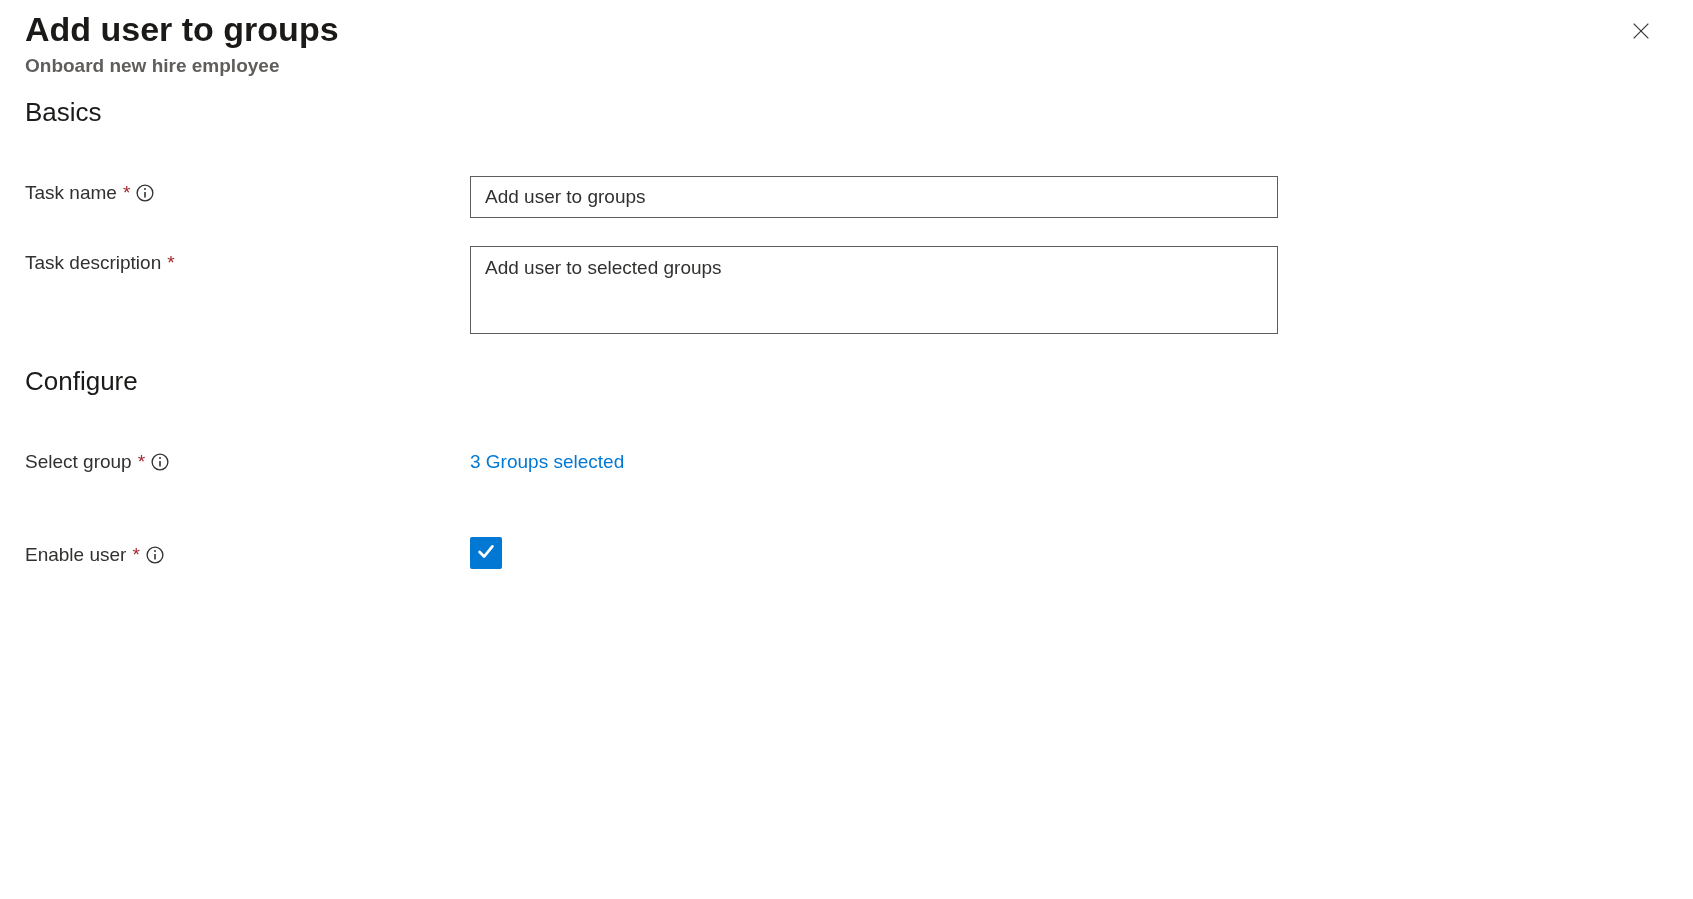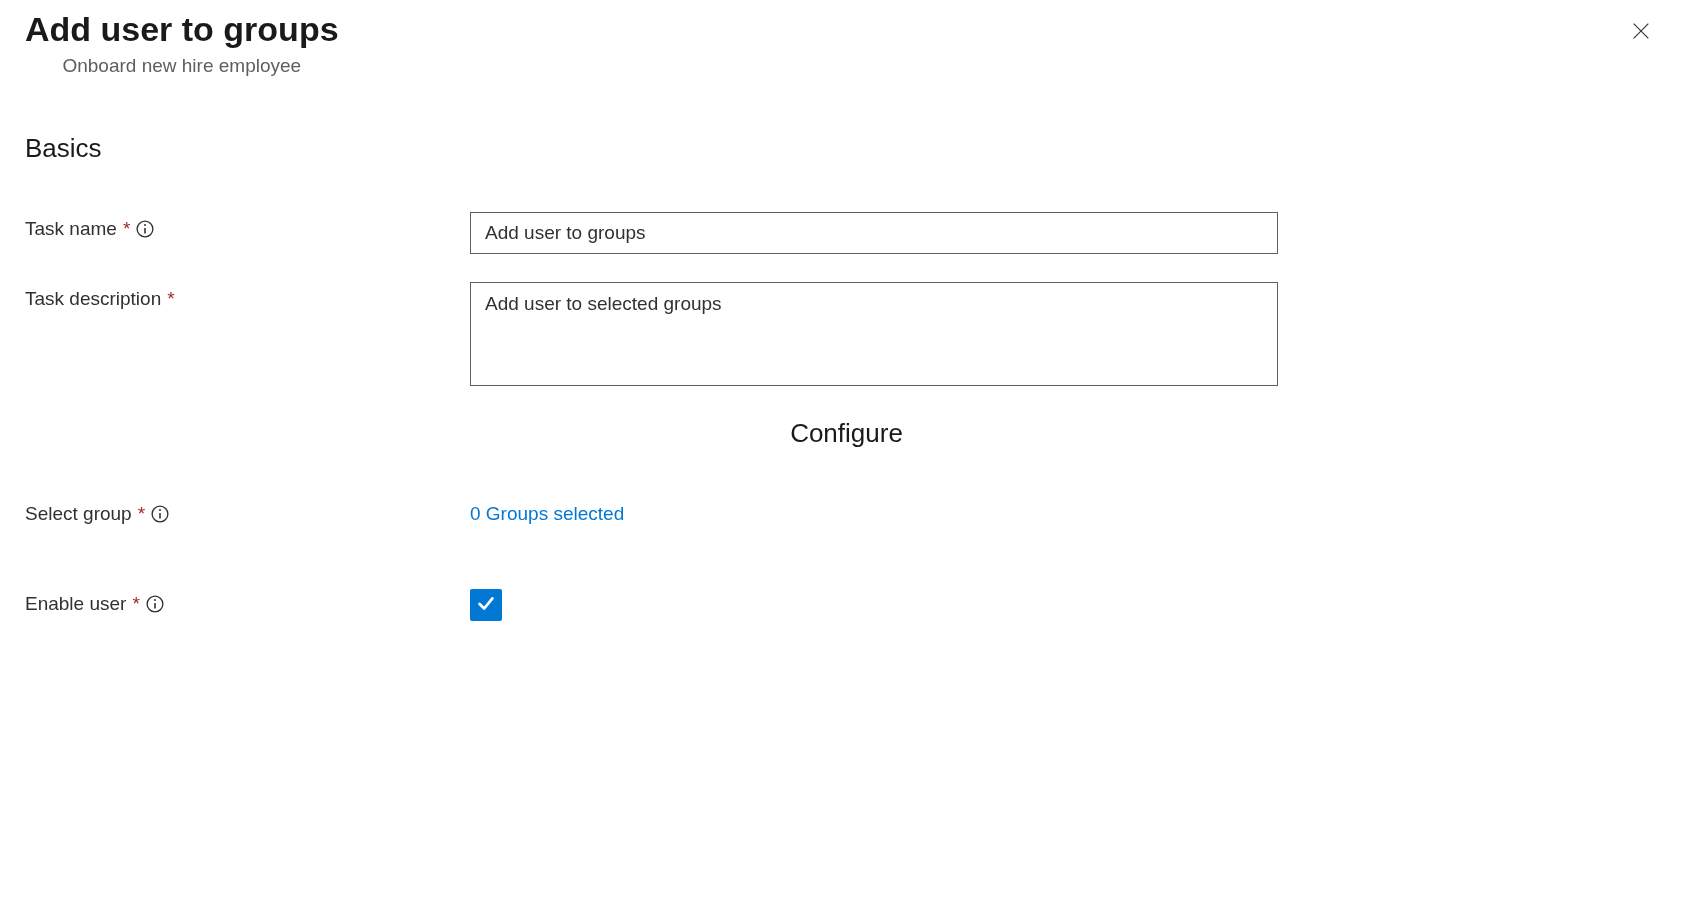--- a/index.html
+++ b/index.html
@@ -20,23 +20,22 @@
     }
     .page-title {
       font-size: 34px;
       font-weight: 600;
       color: #1b1a19;
       margin-bottom: 6px;
     }
     .page-subtitle {
       font-size: 19px;
       color: #605e5c;
-      font-weight: 400;
-      margin-bottom: 56px;
-      text-align: center;
+      font-weight: 700;
+      margin-bottom: 20px;
     }
     .close-btn {
       background: none;
       border: none;
       cursor: pointer;
       padding: 6px;
       color: #323130;
       margin-top: 4px;
       margin-right: 10px;
     }
@@ -88,33 +87,32 @@
       padding: 6px 14px;
       font-size: 19px;
       font-family: inherit;
       border: 1px solid #605e5c;
       background: #ffffff;
       color: #323130;
       outline: none;
     }
     .textarea-input {
       width: 100%;
-      height: 104px;
+      height: 88px;
       padding: 10px 14px;
       font-size: 19px;
       font-family: inherit;
       border: 1px solid #605e5c;
       background: #ffffff;
       color: #323130;
       outline: none;
       resize: none;
     }
     .section-spacer {
       margin-top: 12px;
-      text-align: center;
     }
     .link-text {
       color: #0078d4;
       font-size: 19px;
       cursor: pointer;
       padding-top: 6px;
       display: inline-block;
     }
     .checkbox {
       width: 32px;
@@ -127,20 +125,21 @@
       cursor: pointer;
       border-radius: 2px;
       margin-top: 2px;
     }
     .checkbox svg {
       width: 22px;
       height: 22px;
     }
     .configure-section .form-row {
       margin-bottom: 62px;
+      align-items: center;
     }
   </style>
 </head>
 <body>
 
 <div class="header-row">
   <div>
     <h1 class="page-title">Add user to groups</h1>
     <div class="page-subtitle">Onboard new hire employee</div>
   </div>
@@ -192,21 +191,21 @@
       <span class="required">*</span>
       <span class="info-icon">
         <svg viewBox="0 0 16 16" fill="none">
           <circle cx="8" cy="8" r="7" stroke="#323130" stroke-width="1.2"></circle>
           <circle cx="8" cy="4.5" r="0.9" fill="#323130"></circle>
           <line x1="8" y1="7" x2="8" y2="12" stroke="#323130" stroke-width="1.4"></line>
         </svg>
       </span>
     </div>
     <div class="form-control-col">
-      <span class="link-text">0 Groups selected</span>
+      <span class="link-text">3 Groups selected</span>
     </div>
   </div>
 
   <div class="form-row">
     <div class="form-label-col">
       <span>Enable user</span>
       <span class="required">*</span>
       <span class="info-icon">
         <svg viewBox="0 0 16 16" fill="none">
           <circle cx="8" cy="8" r="7" stroke="#323130" stroke-width="1.2"></circle>

